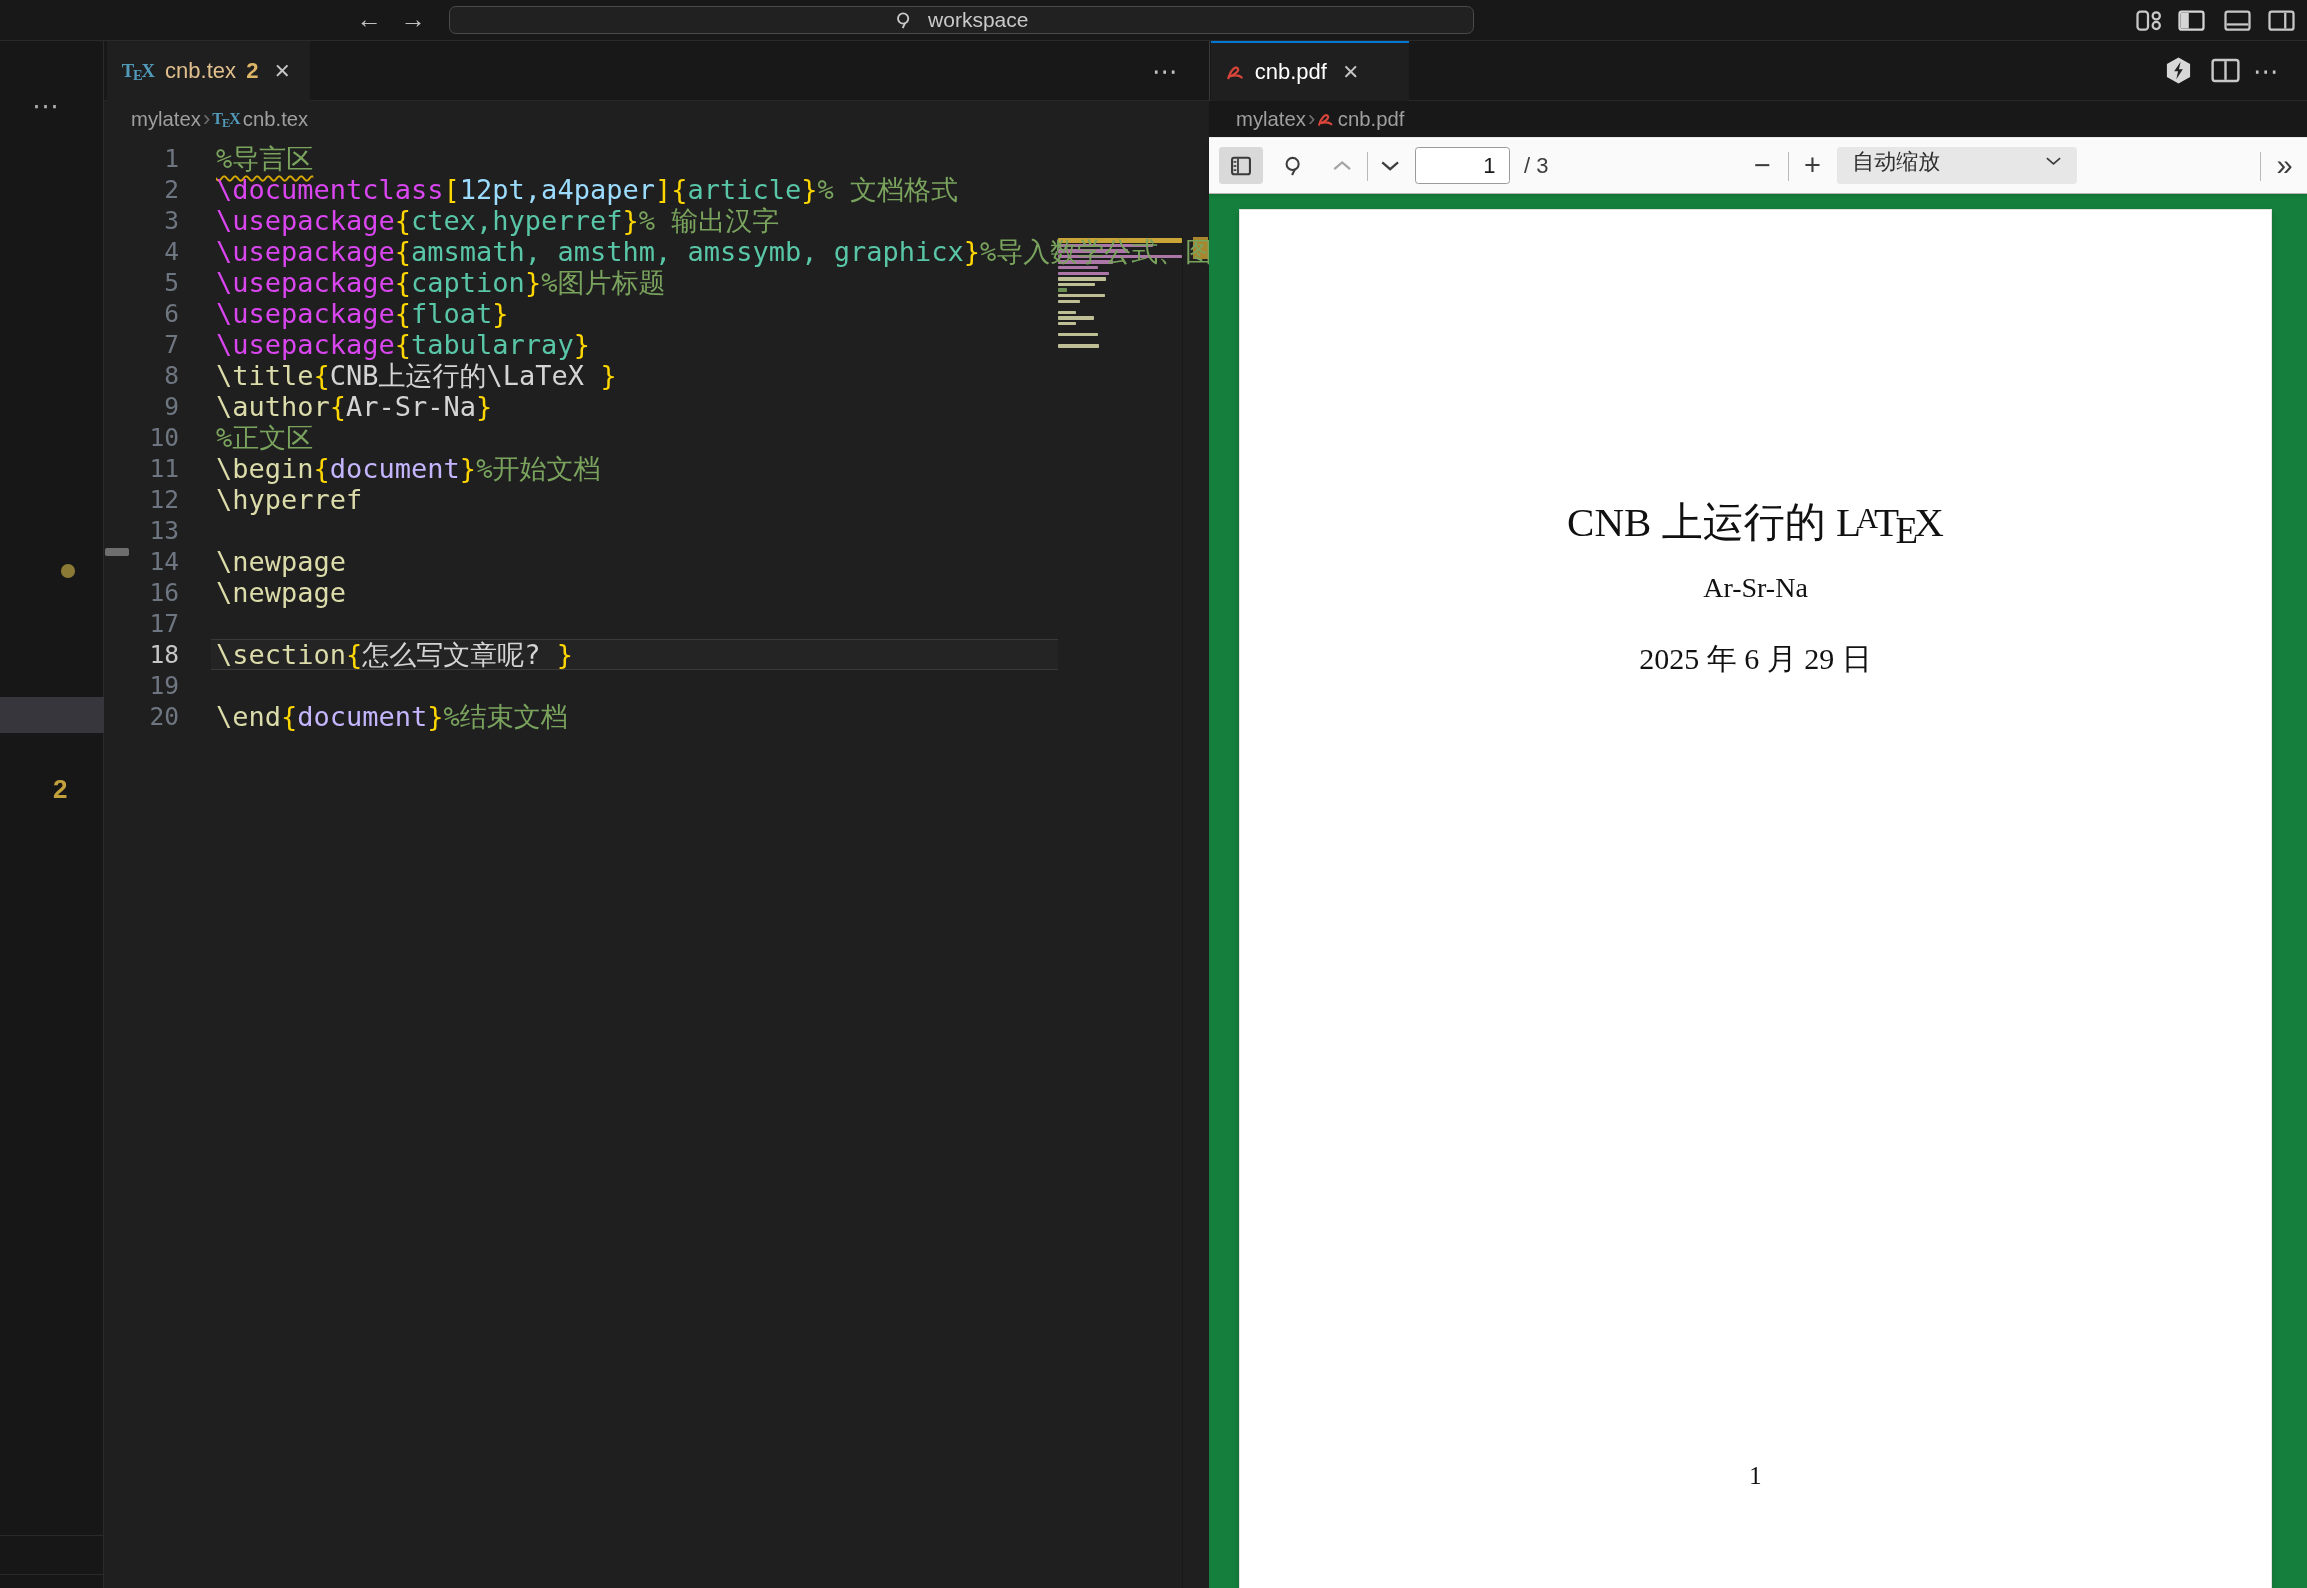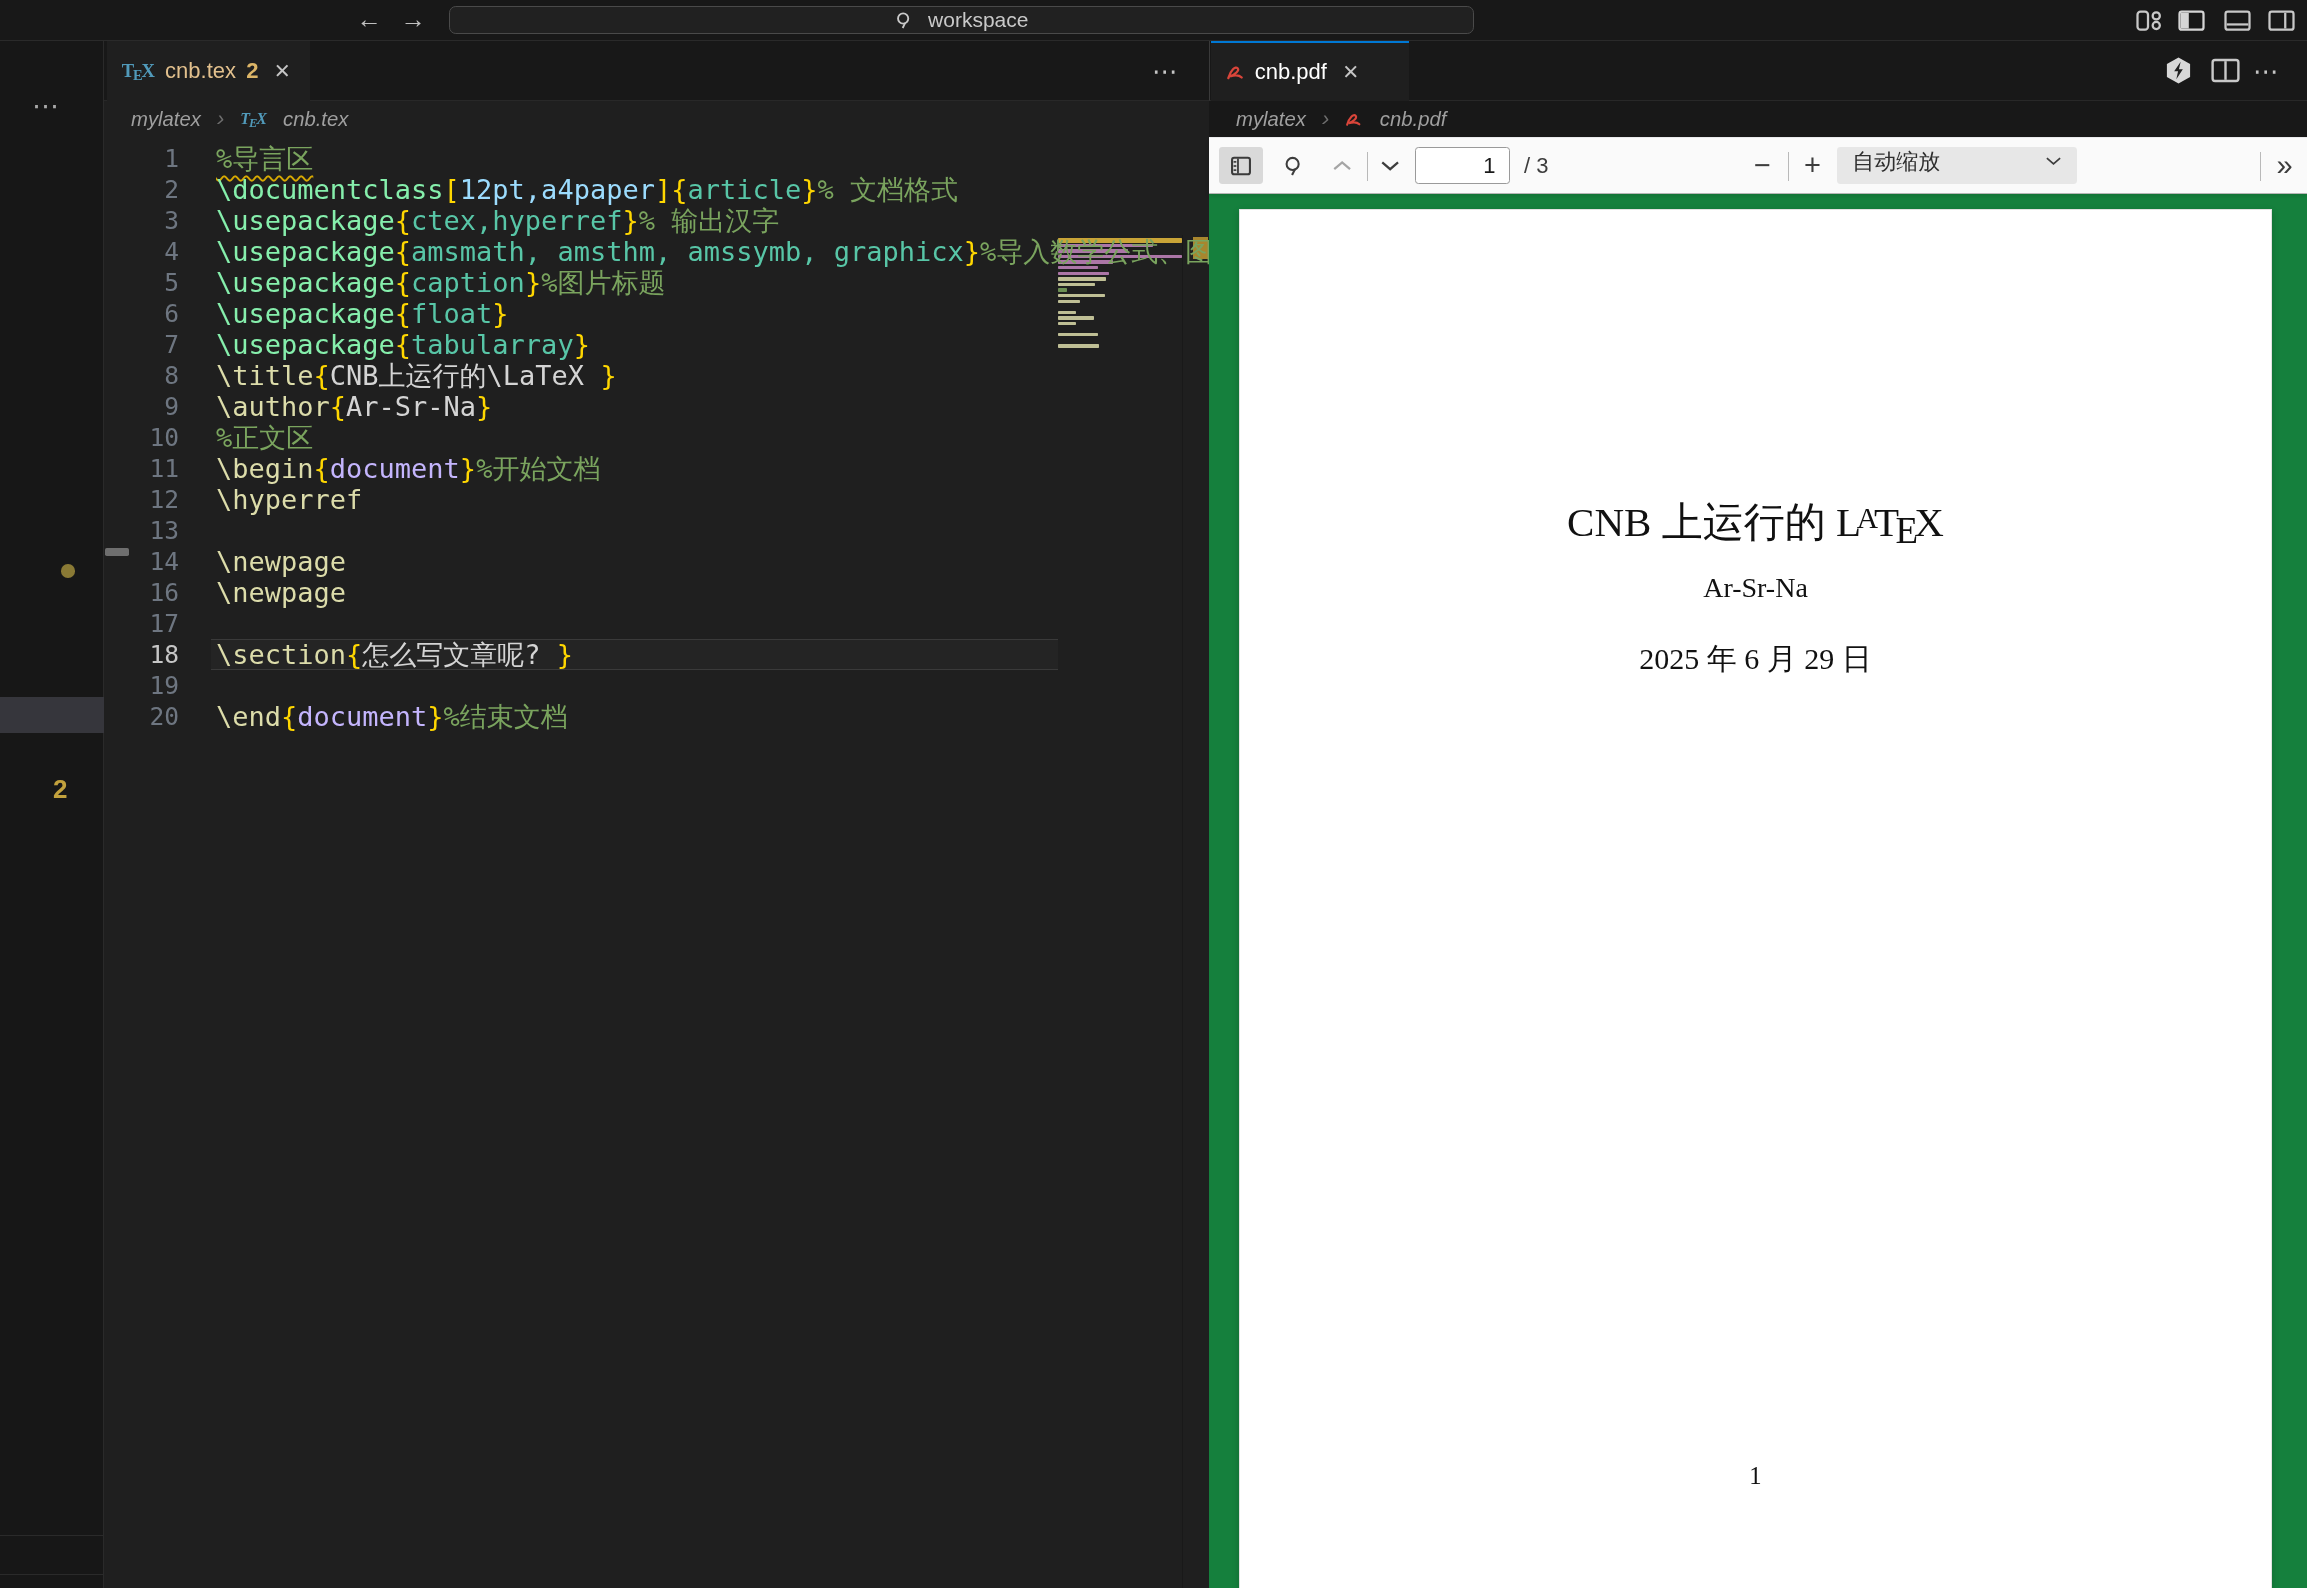--- a/index.html
+++ b/index.html
@@ -24,34 +24,34 @@
 
   
   #left-group { position:absolute; left:104px; top:41px; width:1105px; height:1548px; background:#1f1f1f; }
   .tabbar { position:absolute; left:0; top:0; height:60px; background:#181818; border-bottom:0.8px solid #282828; width:100%; }
   .tab { position:absolute; top:0; height:60px; background:#1f1f1f; display:flex; align-items:center; padding:0 15.2px; gap:10.2px; cursor:pointer; }
   .tab-label { font-size:22px; }
   .tab-close { font-size:20.3px; color:#c5c5c5; margin-left:5.1px; cursor:pointer; }
   .tex-logo { font-weight:bold; color:#519aba; font-size:18.6px; font-family:"Liberation Serif", serif; }
   .tex-logo .te { font-size:0.78em; position:relative; top:0.22em; margin:0 -0.08em; }
   .actions-more { position:absolute; top:15.2px; font-size:25.4px; color:#c5c5c5; letter-spacing:1.7px; cursor:pointer; }
-  .breadcrumb { position:absolute; left:0; top:60px; width:100%; height:36px; display:flex; align-items:center; padding-left:27px; gap:16px; font-size:20.3px; color:#9f9f9f;font-style:italic; }
+  .breadcrumb { position:absolute; left:0; top:60px; width:100%; height:36px; display:flex; align-items:center; padding-left:27px; gap:2px; font-size:20.3px; color:#9f9f9f; }
   .crumb { cursor:pointer; }
   .crumb-sep { color:#6e6e6e; font-size:22px; }
   .pdf-glyph { width:18.6px; height:18.6px; display:inline-block; }
 
   
   #code-area { position:absolute; left:0; top:97px; width:1105px; height:1452px; background:#1f1f1f; overflow:hidden; }
   #code-lines { position:absolute; left:0; top:5.1px; width:954px; }
   .cl { position:relative; height:31px; line-height:31px; font-family:"DejaVu Sans Mono", monospace; font-size:27px; white-space:pre; padding-left:112px; }
   .cl .ln { position:absolute; left:0; top:0; width:75px; text-align:right; color:#6e7681; font-size:24.6px; }
   .cl.current .ln { color:#c6c6c6; }
   .cl.current::before { content:""; position:absolute; left:107px; right:0; top:0; bottom:0; background:#242424; border-top:0.8px solid #3a3a3a; border-bottom:0.8px solid #3a3a3a; }
   .cl span.tk { position:relative; z-index:1; }
-  .tk-cmd { color:#86efac; } .tk-fn { color:#DCDCAA; } .tk-brace { color:#FFD700; }
+  .tk-cmd { color:#d946ef; } .tk-fn { color:#DCDCAA; } .tk-brace { color:#FFD700; }
   .tk-opt { color:#9CDCFE; } .tk-arg { color:#58C6A7; } .tk-env { color:#c4b5fd; }
   .tk-text { color:#d4d4d4; } .tk-comment { color:#7AA45E; }
   .sq { text-decoration: underline; text-decoration-style: wavy; text-decoration-color:#d7a902; text-decoration-thickness:2.1px; text-underline-offset:6.8px; }
 
   
   #minimap { position:absolute; left:954px; top:100px; width:124px; }
   .mm-line { height:5.6px; }
   .mm-bar { height:3.4px; border-radius:0.8px; }
   #scroll-strip { position:absolute; left:1078px; top:97px; width:27px; height:1452px; background:#1f1f1f; border-left:0.8px solid #191919; }
   #overview-marker { position:absolute; left:10.2px; top:1.7px; width:14.4px; height:22px; background:#a8862e; }

